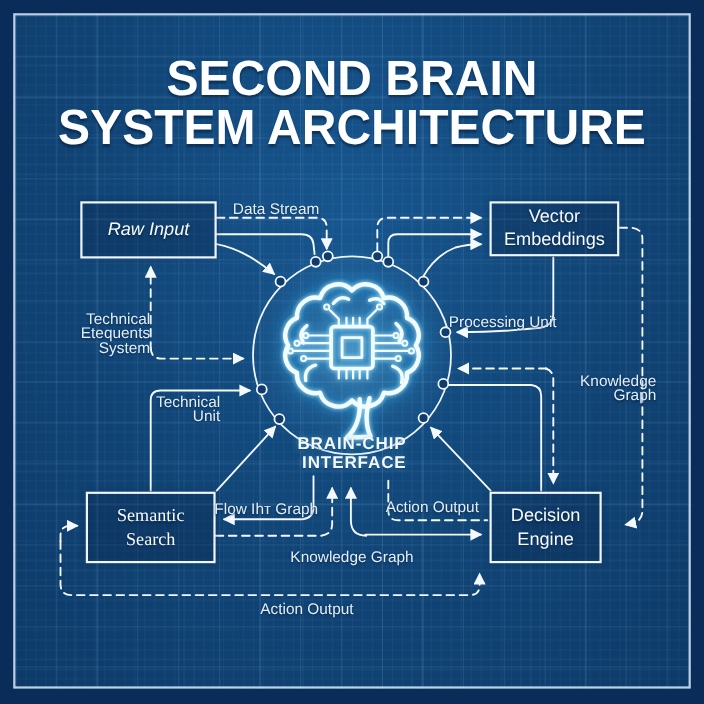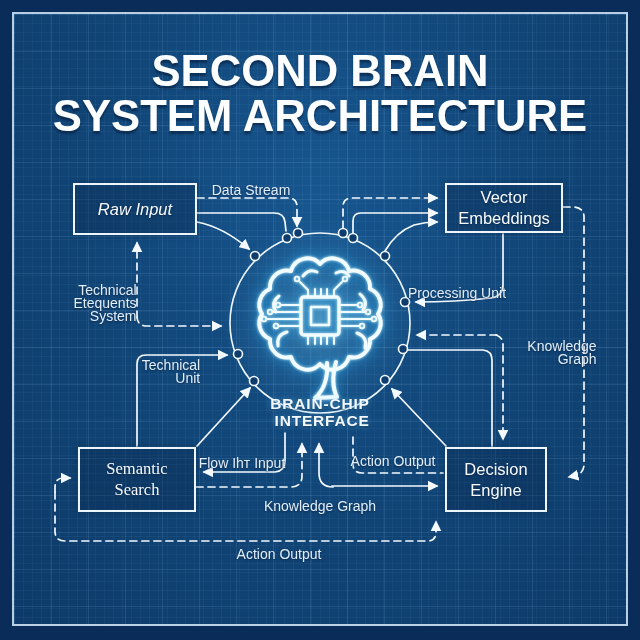--- a/index.html
+++ b/index.html
@@ -209,16 +209,16 @@
 
 <div class="elabel" style="left:251px;top:190px;">Data Stream</div>
 <div class="elabel" style="left:105px;top:303px;">Technical
 Etequents
 System</div>
 <div class="elabel" style="left:171px;top:372px;">Technical
 Unit</div>
 <div class="elabel" style="left:457px;top:293px;">Processing Unit</div>
 <div class="elabel" style="left:534px;top:353px;margin-left:28px;">Knowledge
 Graph</div>
-<div class="elabel" style="left:242px;top:463px;">Flow Ihт Input</div>
+<div class="elabel" style="left:242px;top:463px;">Flow Ihт Graph</div>
 <div class="elabel" style="left:393px;top:461px;">Action Output</div>
 <div class="elabel" style="left:320px;top:506px;">Knowledge Graph</div>
 <div class="elabel" style="left:279px;top:554px;">Action Output</div>
 
 </body></html>

